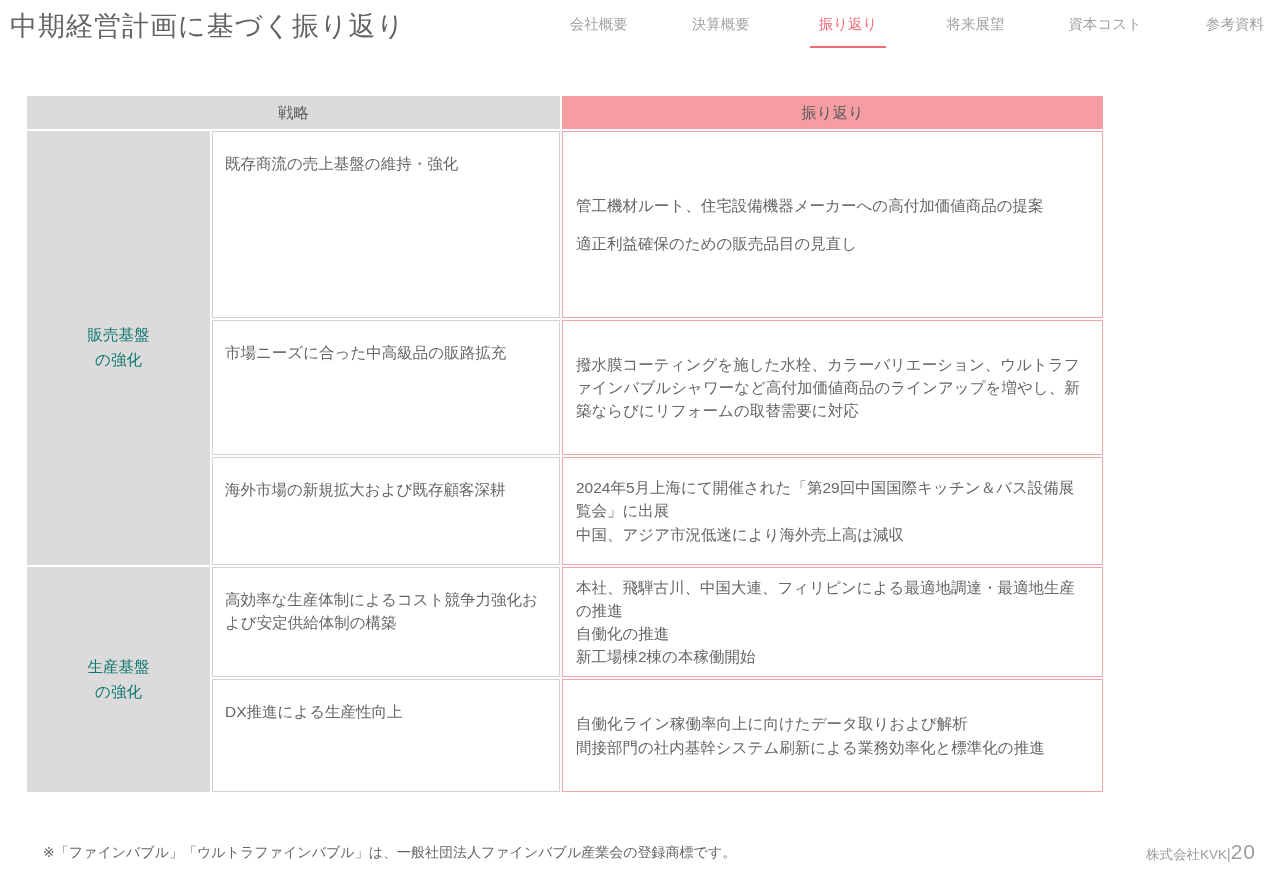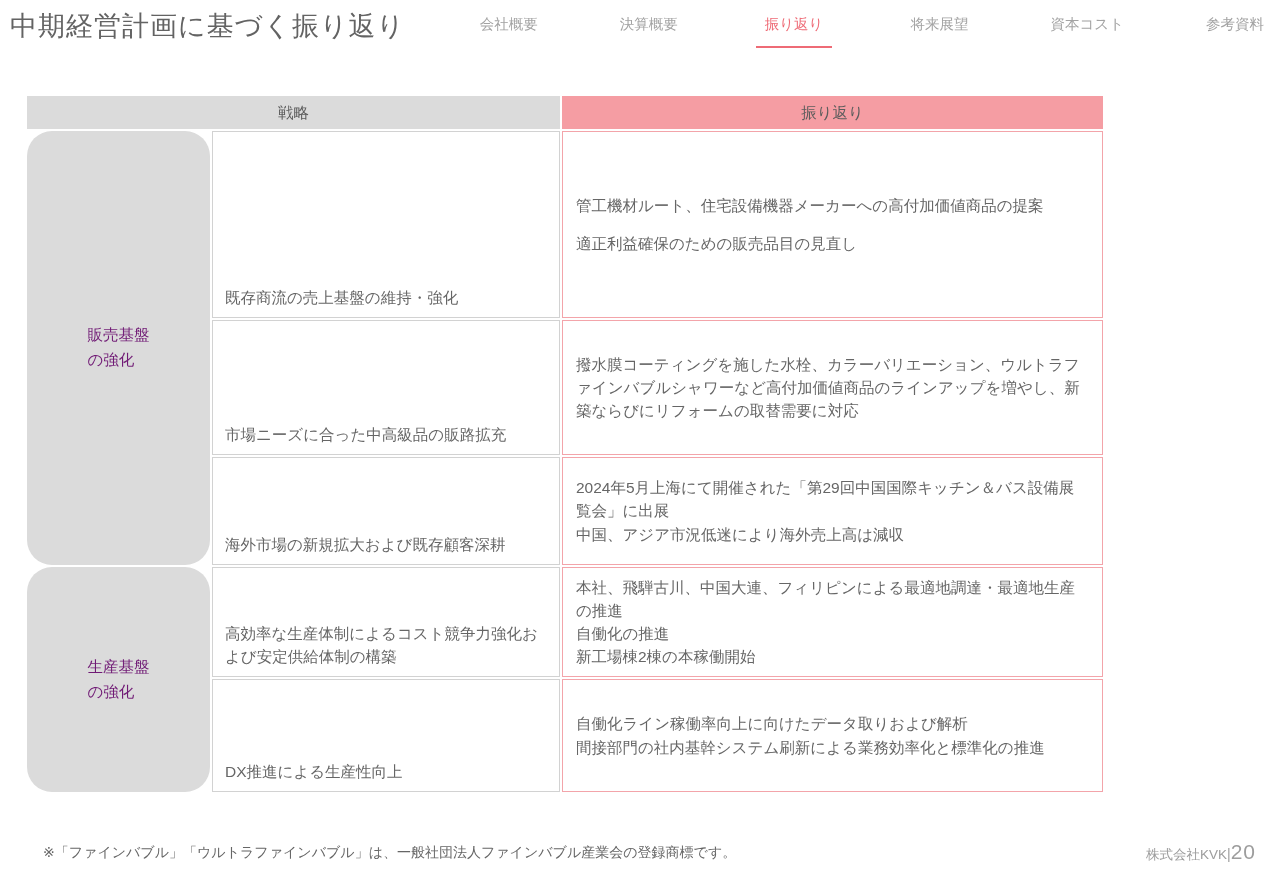--- a/index.html
+++ b/index.html
@@ -18,21 +18,21 @@
     left: 10px; top: 8px;
     font-size: 27px;
     font-weight: 500;
     color: #636363;
     letter-spacing: 1px;
   }
   .nav {
     position: absolute;
     right: 12px; top: 15px;
     display: flex;
-    gap: 74px;
+    gap: 56px;
     align-items: flex-start;
   }
   .nav .tab {
     font-size: 14.5px;
     color: #a3a3a3;
     padding: 0 4px 12px 4px;
     cursor: pointer;
     white-space: nowrap;
   }
   .nav .tab.active {
@@ -56,35 +56,34 @@
   .hdr {
     background: #dbdbdb;
     display: flex; align-items: center; justify-content: center;
     font-size: 15.5px; color: #5c5c5c;
   }
   .hdr-strategy { grid-column: 1 / 3; grid-row: 1; }
   .hdr-review   { grid-column: 3; grid-row: 1; background: #f59da3; color: #5c5c5c; }
   .group {
     background: #dbdbdb;
     display: flex; align-items: center; justify-content: center;
-    text-align: left;
+    text-align: center;
     white-space: pre-line;
     line-height: 1.6;
-    color: #701a75;
+    color: #0f766e;
     font-size: 15.5px;
-    border-radius: 25px;
   }
   .group-sales      { grid-column: 1; grid-row: 2 / 5; }
   .group-production { grid-column: 1; grid-row: 5 / 7; }
   .strategy {
     grid-column: 2;
     background: #ffffff;
     border: 1px solid #d2d2d2;
-    display: flex; align-items: flex-end;
-    padding: 8px 14px 8px 12px;
+    display: flex; align-items: flex-start;
+    padding: 20px 14px 8px 12px;
   }
   .review {
     grid-column: 3;
     background: #ffffff;
     border: 1px solid #f3a4aa;
     display: flex; flex-direction: column; justify-content: center;
     padding: 10px 16px 10px 13px;
   }
   .review .para { margin: 7px 0; }
   .review .line { margin: 0; }

